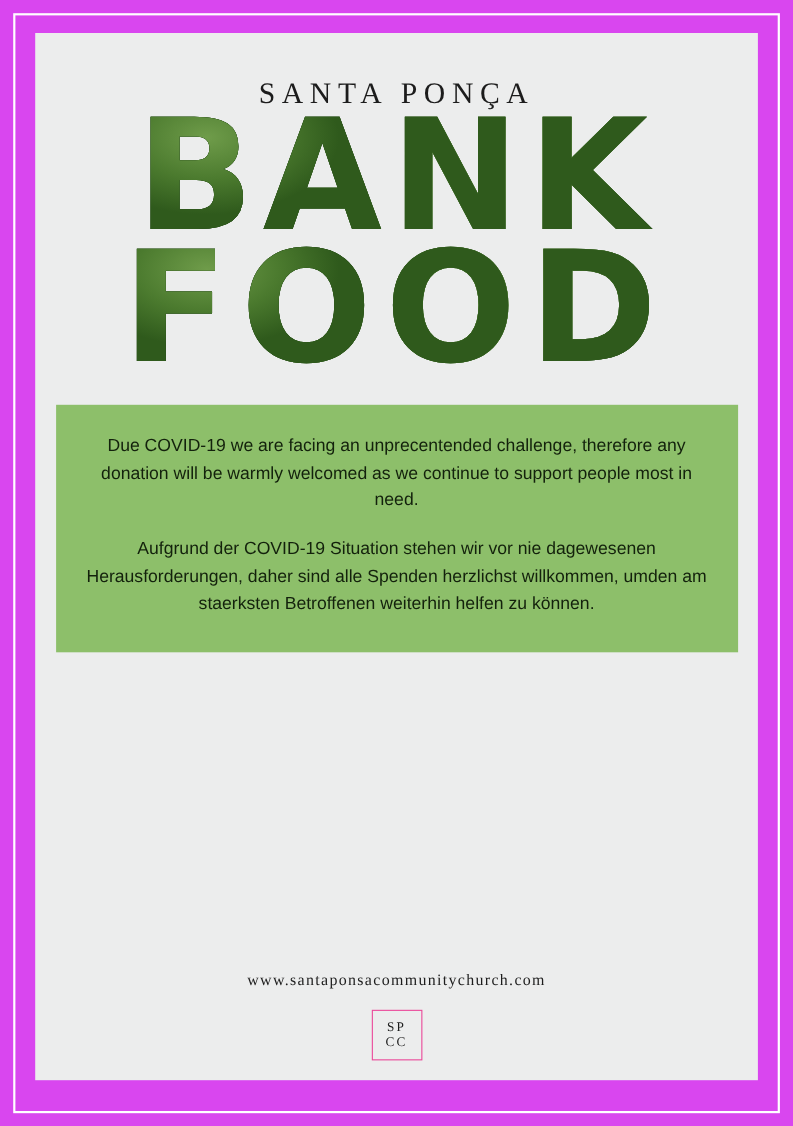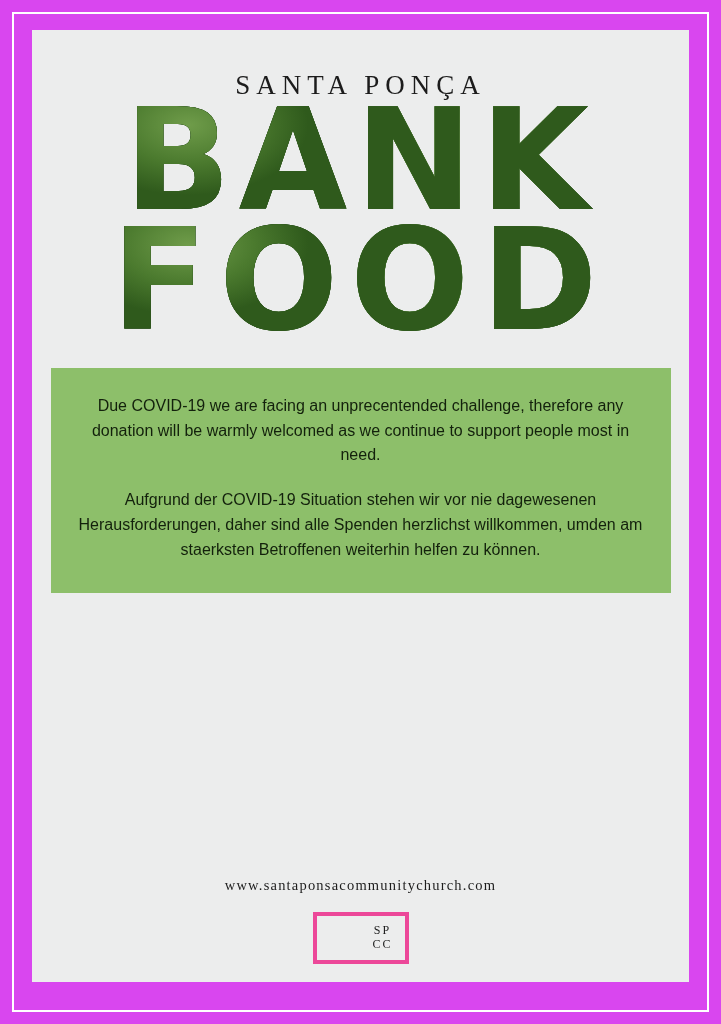--- a/index.html
+++ b/index.html
@@ -130,31 +130,30 @@
   .url {
     font-family: "Liberation Serif", serif;
     font-size: 14.5px;
     letter-spacing: 1.2px;
     color: #1d1d1d;
   }
   .logo {
     margin: 18px auto 0 auto;
     width: 44px;
     height: 44px;
-    border: 4px solid #ec4899;
+    border: 1px solid #ec4899;
     display: flex;
     flex-direction: column;
     align-items: center;
     justify-content: center;
     font-family: "Liberation Serif", serif;
     font-size: 12px;
     letter-spacing: 2px;
     color: #1d1d1d;
     line-height: 1.15;
-    padding-left: 44px;
   }
 </style>
 </head>
 <body>
 
 <div class="poster">
   <div class="white-rule"></div>
 
   <div class="inner">
 

